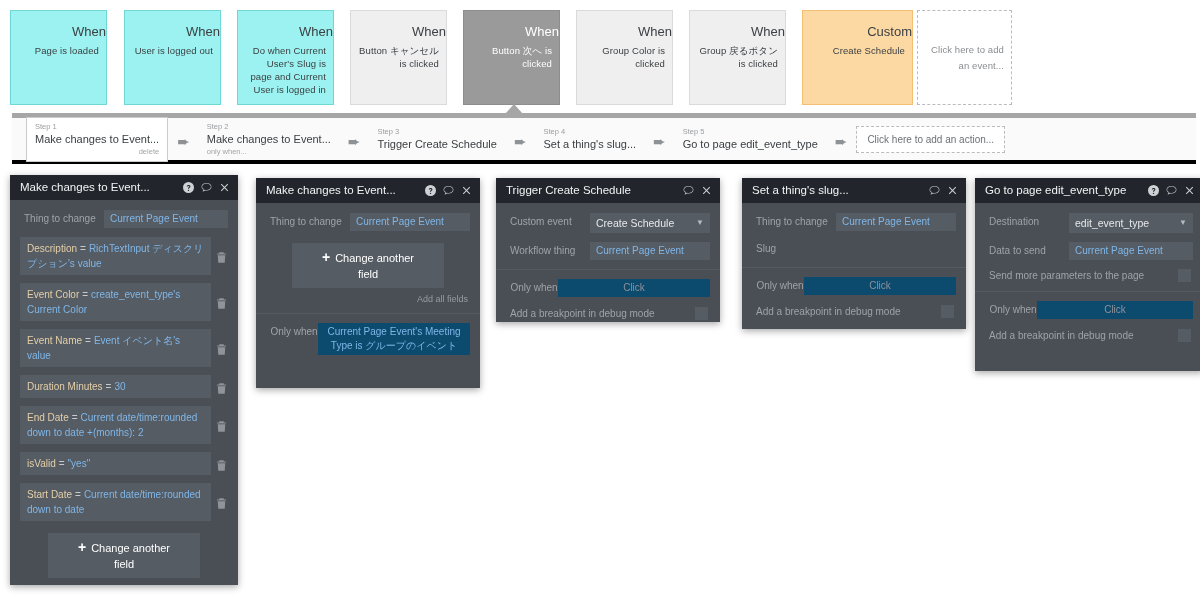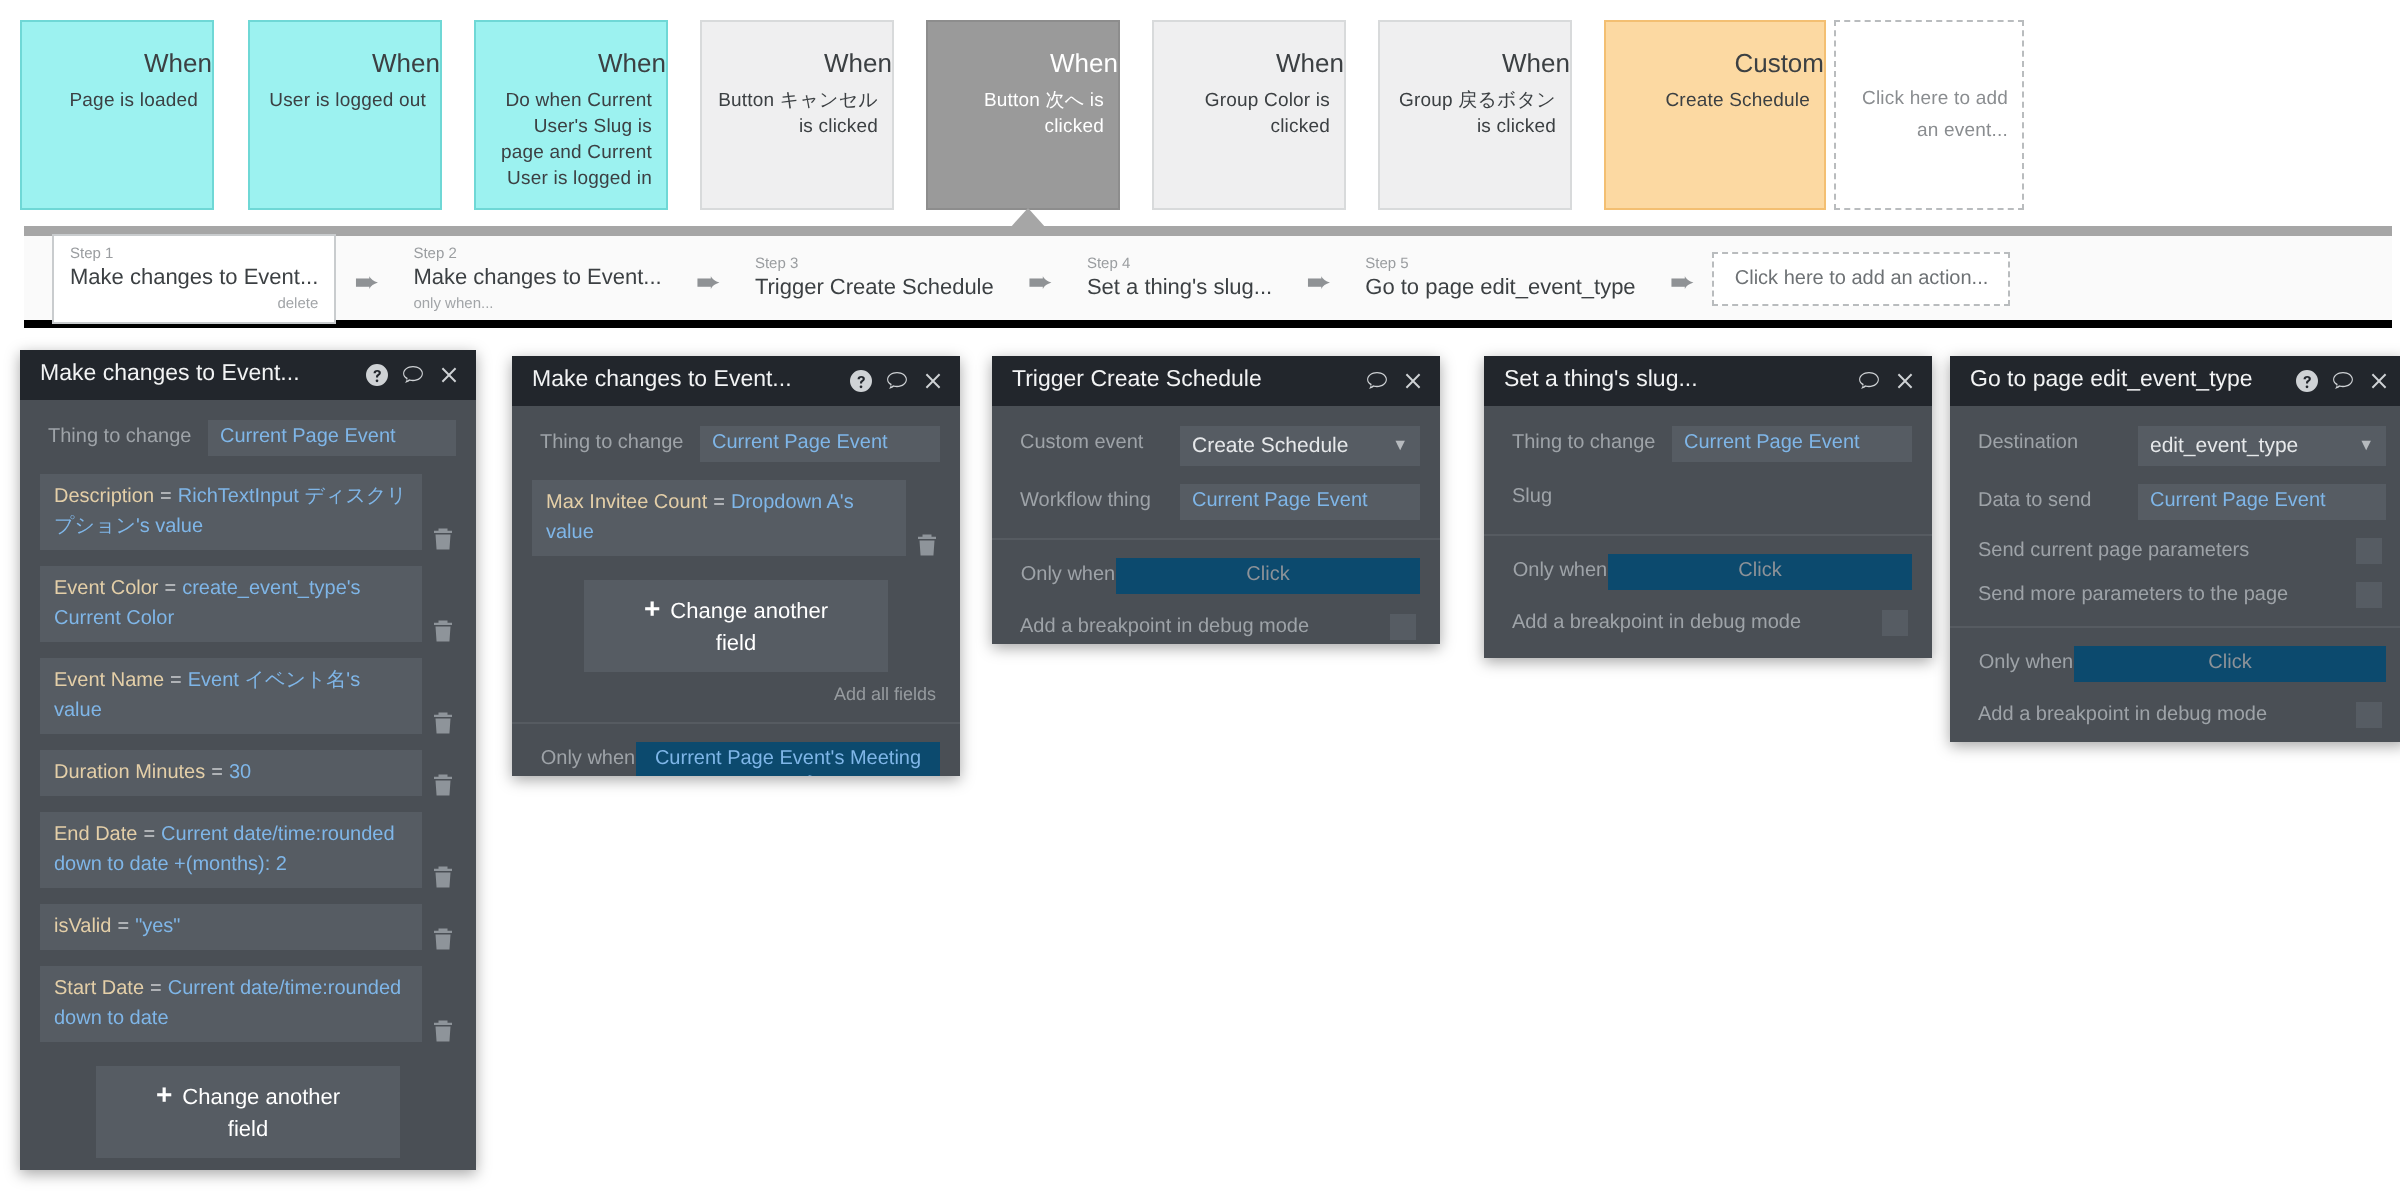--- a/index.html
+++ b/index.html
@@ -121,21 +121,21 @@
   .dropdown-box {
     background: #565c63; min-height: 20px; flex: 1;
     padding: 3px 6px; color: #e6e8ea; font-size: 10.5px; line-height: 14px;
     display: flex; align-items: center; justify-content: space-between;
     cursor: pointer;
   }
   .caret { font-size: 8px; color: #b6babe; }
 
   
   .field-row {
-    position: relative; display: flex; align-items: flex-end;
+    position: relative; display: flex; align-items: center;
     margin-bottom: 8px;
   }
   .field-box {
     background: #565c63; flex: 1; padding: 4px 7px;
     line-height: 15px; font-size: 10px;
     cursor: pointer;
   }
   .fld-name { color: #e4cfa8; }
   .fld-eq   { color: #c8cbce; padding: 0 3px; }
   .fld-val  { color: #7fb6e8; }
@@ -362,28 +362,20 @@
               <path d="M13.3 3.6l-1-1L8 6.9 3.7 2.6l-1 1L7 8l-4.3 4.4 1 1L8 9.1l4.3 4.3 1-1L9 8z"></path>
             </svg>
           </span>
         </div>
       </div>
       <div class="panel-body">
         <div class="row">
           <div class="row-label">Thing to change</div>
           <div class="val-box">Current Page Event</div>
         </div>
-        <div class="field-row">
-          <div class="field-box"><span class="fld-name">Max Invitee Count</span><span class="fld-eq">=</span><span class="fld-val">Dropdown A's value</span></div>
-          <span class="trash">
-            <svg viewBox="0 0 12 14">
-              <path d="M3 0h6v1.5h3V3H0V1.5h3V0zM1 4h10l-.7 10H1.7L1 4z"></path>
-            </svg>
-          </span>
-        </div>
         <div class="change-btn"><span class="plus">+</span><span>Change another field</span></div>
         <div class="add-all">Add all fields</div>
         <div class="divider"></div>
         <div class="onlywhen-row">
           <div class="onlywhen-label">Only when</div>
           <div class="onlywhen-box">Current Page Event's Meeting Type is グループのイベント</div>
         </div>
       </div>
     </div>
     <div class="panel" style="left: 496px; top: 178px; width: 224px; height: 144px;">
@@ -487,24 +479,20 @@
           <div class="dropdown-box">
             <span>edit_event_type</span>
             <span class="caret">▼</span>
           </div>
         </div>
         <div class="row">
           <div class="row-label">Data to send</div>
           <div class="val-box">Current Page Event</div>
         </div>
         <div class="chk-row">
-          <span class="chk-label">Send current page parameters</span>
-          <span class="cb"></span>
-        </div>
-        <div class="chk-row">
           <span class="chk-label">Send more parameters to the page</span>
           <span class="cb"></span>
         </div>
         <div class="divider"></div>
         <div class="onlywhen-row">
           <div class="onlywhen-label">Only when</div>
           <div class="onlywhen-box placeholder">Click</div>
         </div>
         <div class="bp-row">
           <span class="bp-label">Add a breakpoint in debug mode</span>

